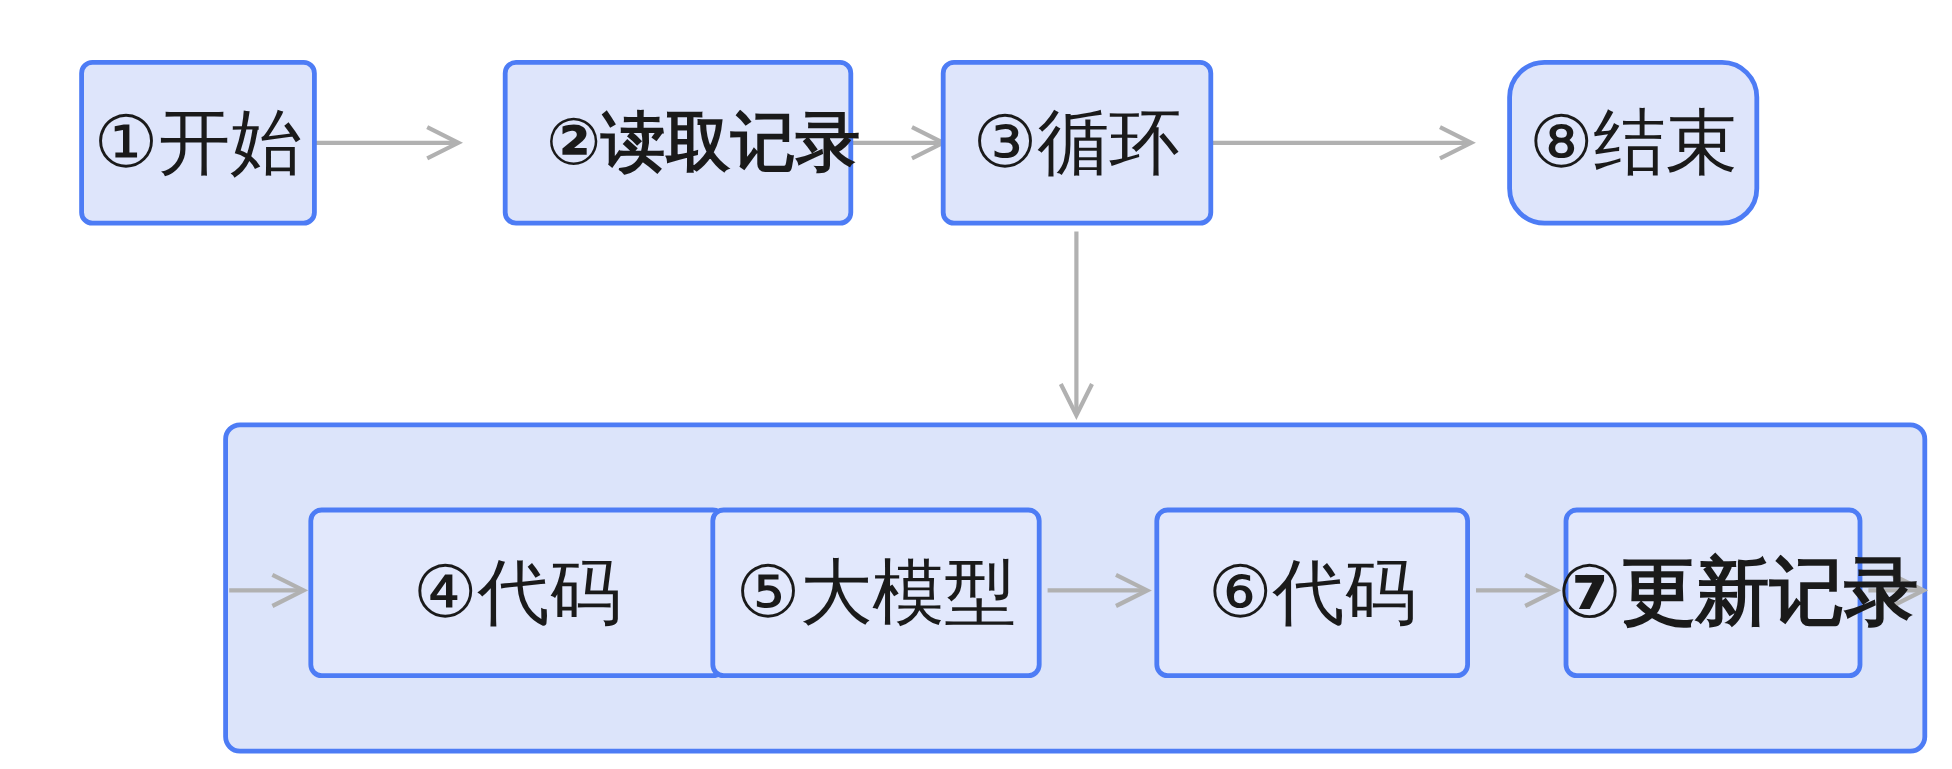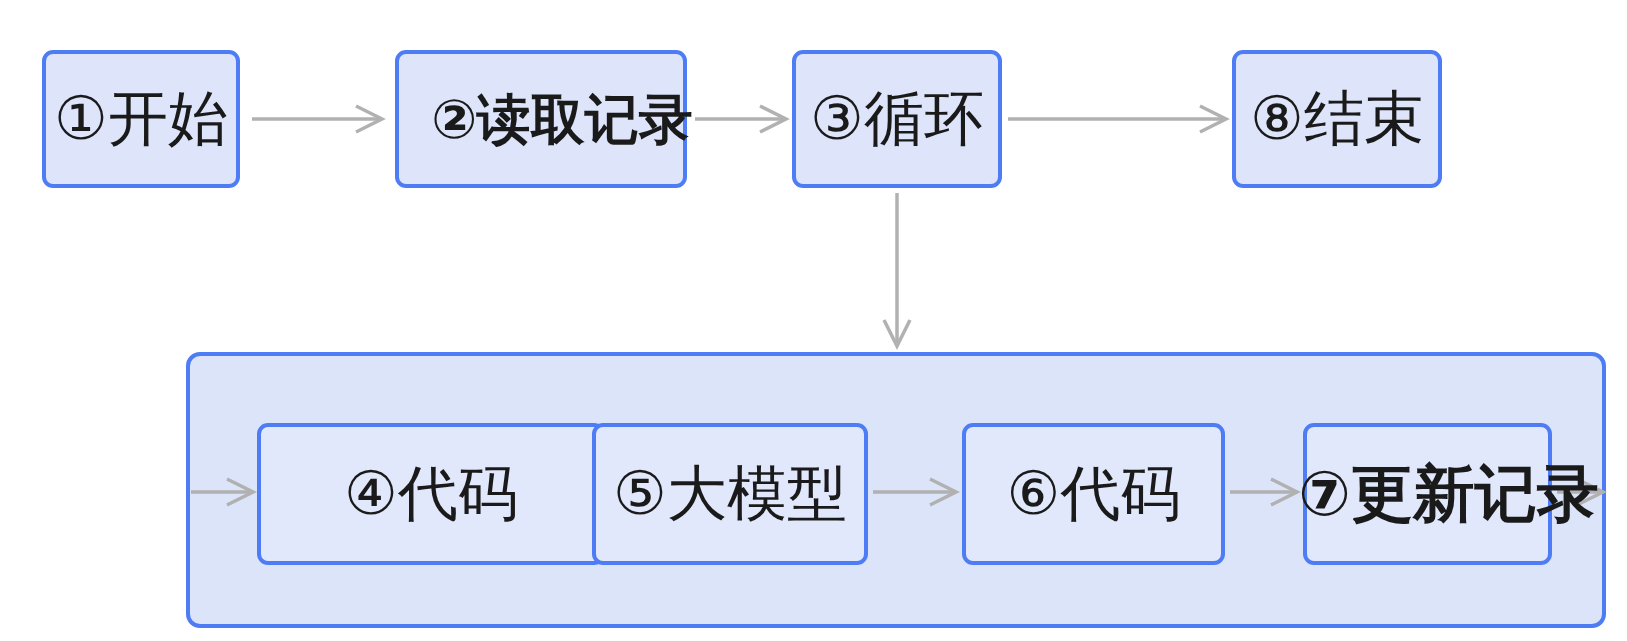--- a/index.html
+++ b/index.html
@@ -16,34 +16,34 @@
     background:#dee5fb;
     border:4px solid #4d7cf5;
     border-radius:11px;
     color:#1a1a1a;
     font-size:60px;
     line-height:1;
     white-space:nowrap;
     box-sizing:border-box;
   }
   .node.bold{font-weight:700;padding-left:42px;}
-  .top-node{top:50px;height:138px;}
+  .top-node{top:50px;height:138px;margin-left:24px;}
   .inner-node{top:423px;height:142px;background:#e2e8fc;}
   #container-box{
     position:absolute;
     left:186px;top:352px;width:1420px;height:276px;
     background:#dce4fa;
     border:4px solid #4d7cf5;
     border-radius:14px;
     box-sizing:border-box;
   }
   #node-start {left:42px;  width:198px;}
   #node-read  {left:395px; width:292px; font-size:54px;}
-  #node-loop  {left:792px; width:210px;}
-  #node-end   {left:1232px;width:210px;}
+  #node-loop  {left:760px; width:227px;}
+  #node-end   {left:1232px;width:210px;border-radius:31px;}
   #node-code1 {left:257px; width:348px;}
   #node-llm   {left:592px; width:276px;}
   #node-code2 {left:962px; width:263px;}
   #node-update{left:1303px;width:249px; font-size:62px;}
   #edge-layer{
     position:absolute;left:0;top:0;width:1627px;height:641px;
     pointer-events:none;
   }
   #edge-layer path{
     stroke:#b1b1b1;stroke-width:3.5;fill:none;

